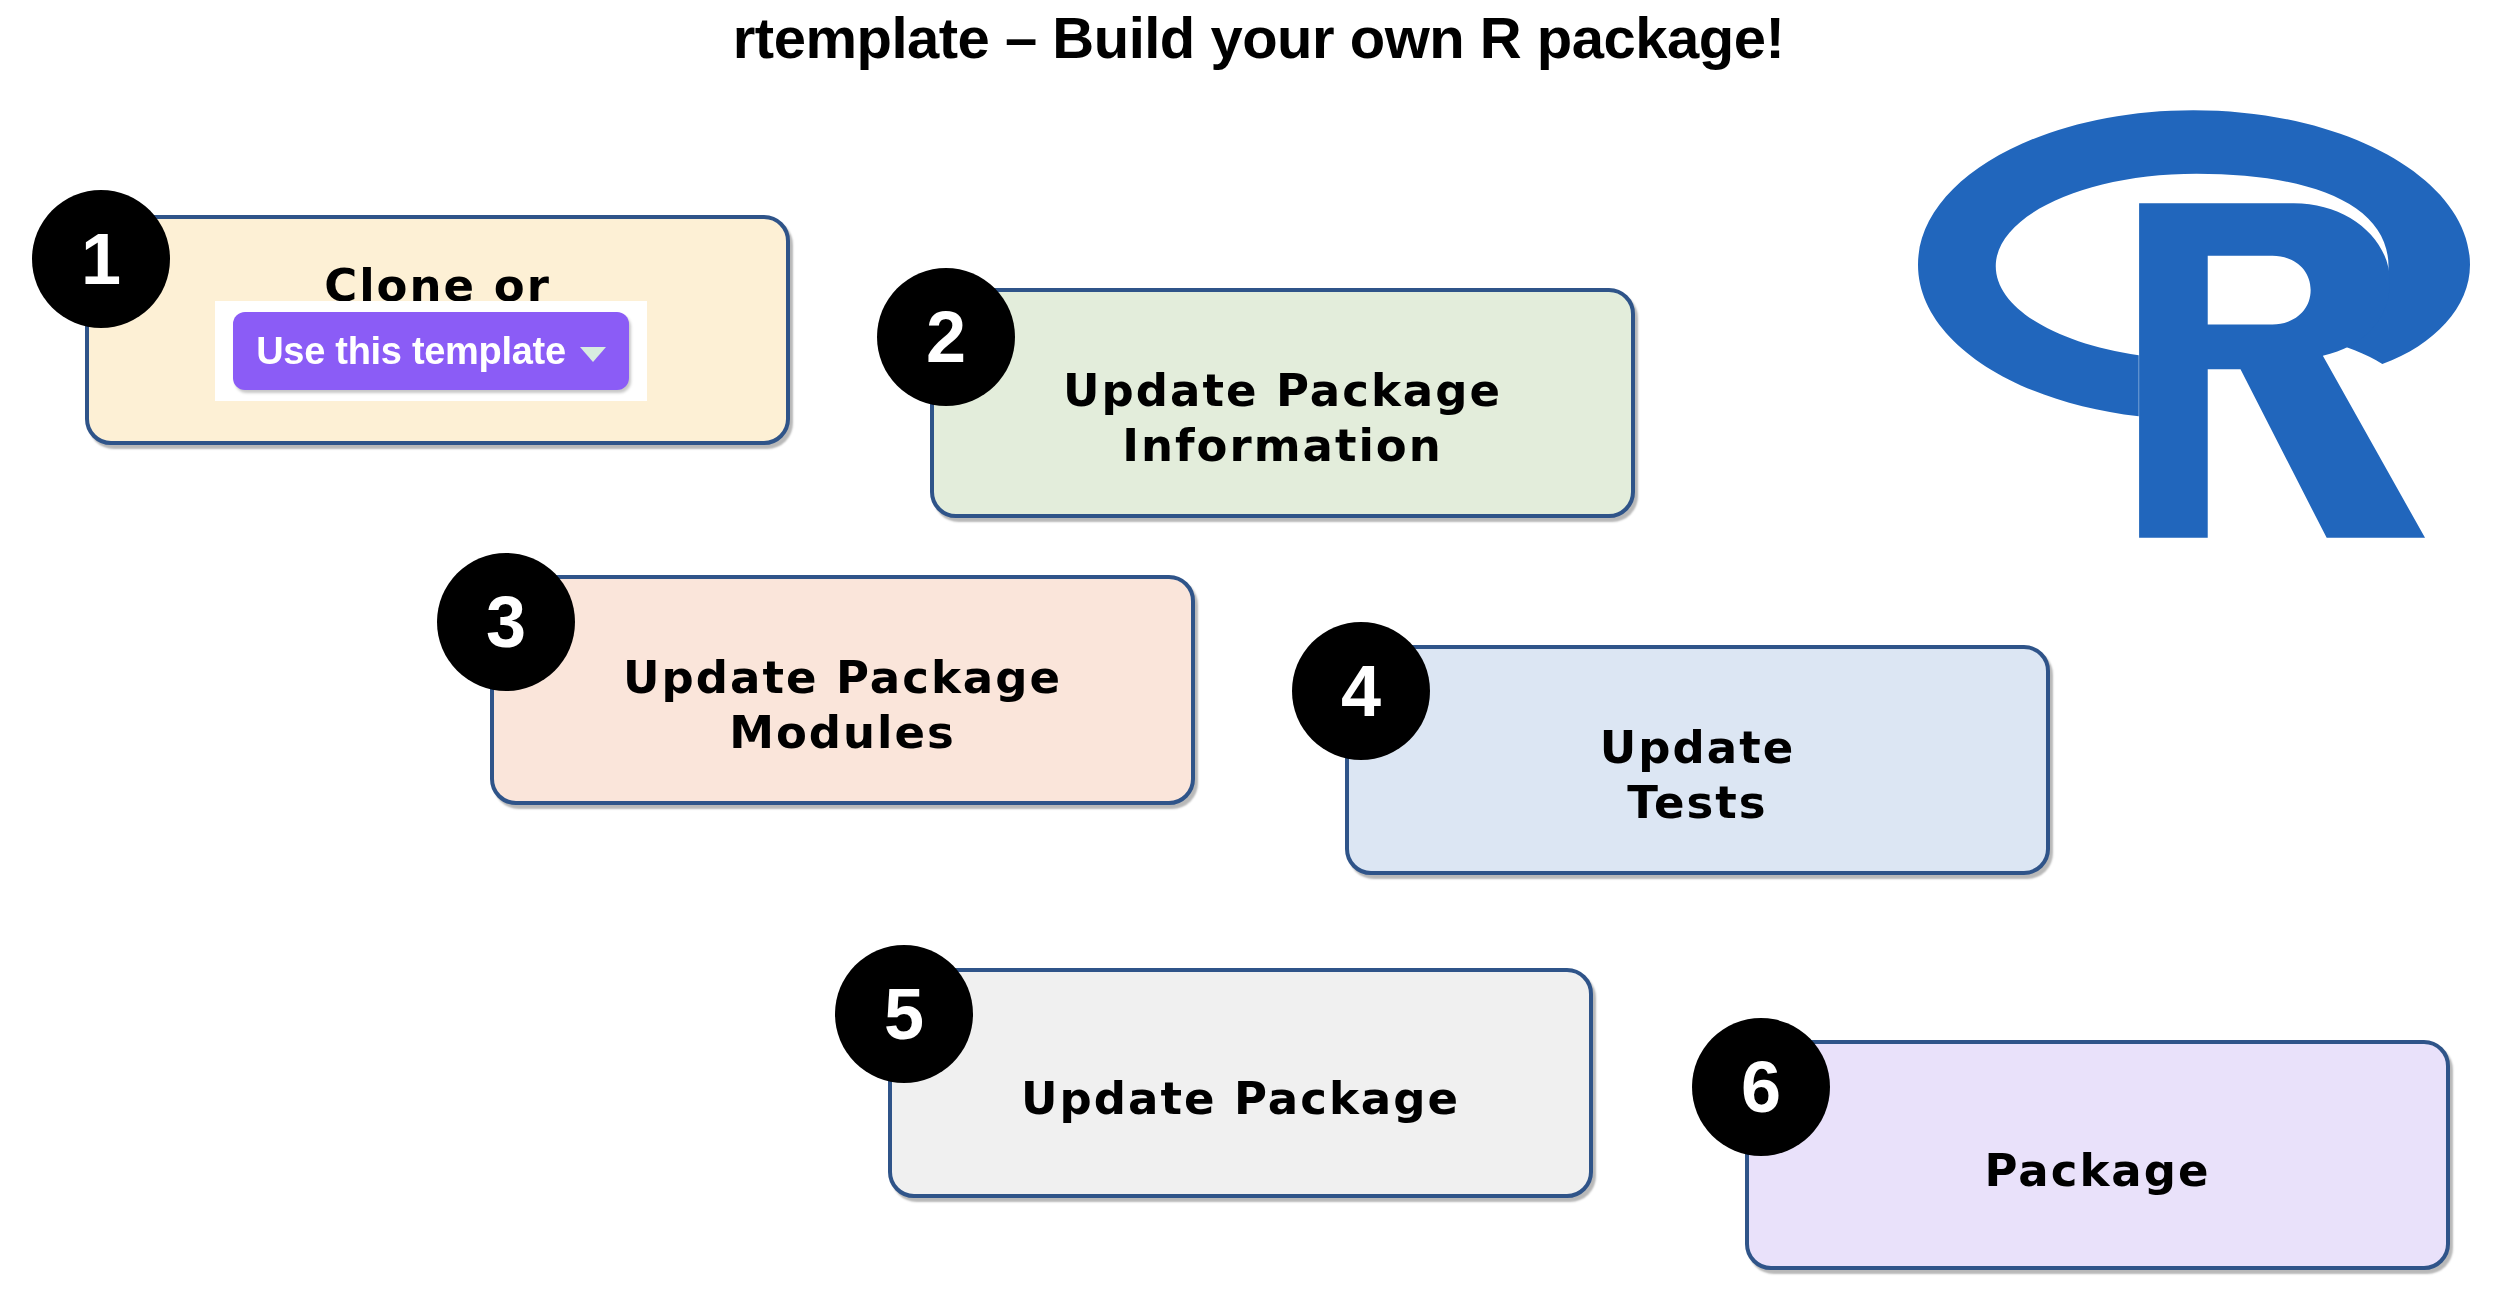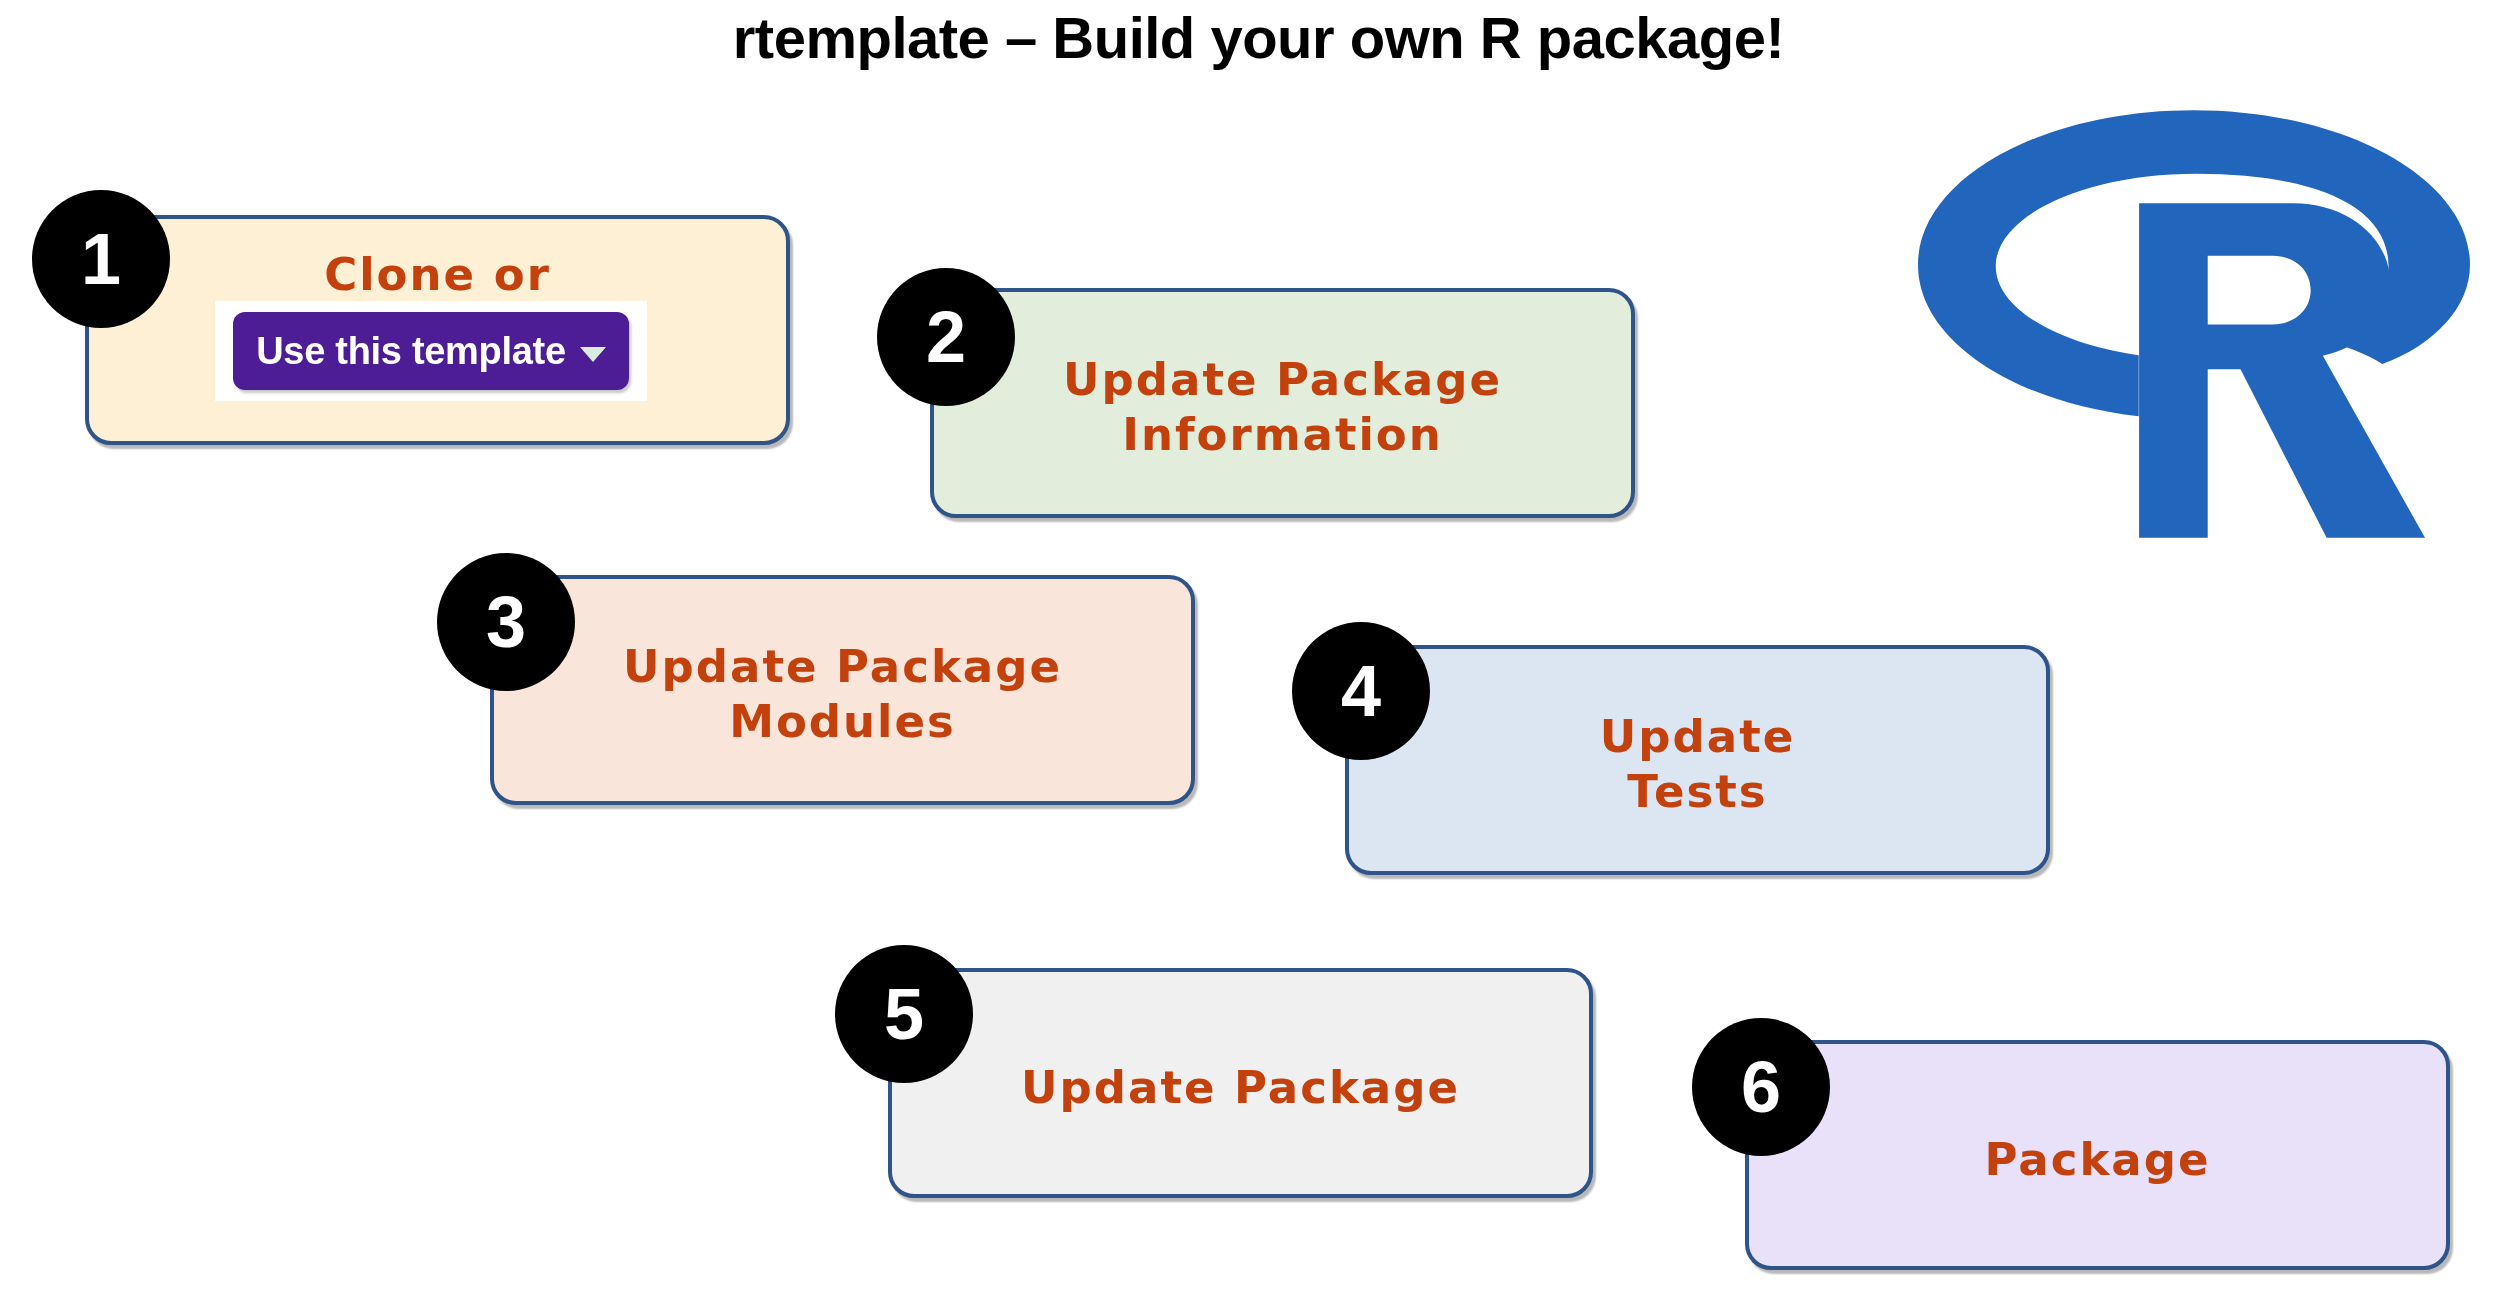--- a/index.html
+++ b/index.html
@@ -42,33 +42,33 @@
     width: 100%;
     height: 100%;
     box-sizing: border-box;
     border: 4px solid #2F5489;
     border-radius: 26px;
     box-shadow: 3px 4px 2px rgba(0,0,0,0.28);
   }
   .step-label {
     position: absolute;
     left: 0;
-    top: 5px;
+    top: 16px;
     width: 100%;
     height: 100%;
     display: flex;
     flex-direction: column;
     align-items: center;
     justify-content: center;
     font-family: "DejaVu Sans", sans-serif;
     font-weight: bold;
     font-size: 45px;
     line-height: 1.22;
     letter-spacing: 2px;
-    color: #c2410c;
+    color: #000000;
     text-align: center;
     pointer-events: none;
   }
   .step-label .ln { display: block; white-space: nowrap; }
 
   
   .badge {
     position: absolute;
     width: 138px;
     height: 138px;
@@ -97,21 +97,21 @@
     width: 432px;
     height: 100px;
     background: #ffffff;
     display: flex;
     align-items: center;
     justify-content: center;
   }
   #gh-button {
     width: 396px;
     height: 78px;
-    background: #4c1d95;
+    background: #8b5cf6;
     border: none;
     border-radius: 12px;
     box-shadow: 2px 3px 3px rgba(0,0,0,0.22);
     color: #ffffff;
     display: flex;
     align-items: center;
     justify-content: center;
     gap: 14px;
     font-family: "Liberation Sans", sans-serif;
     font-weight: bold;

